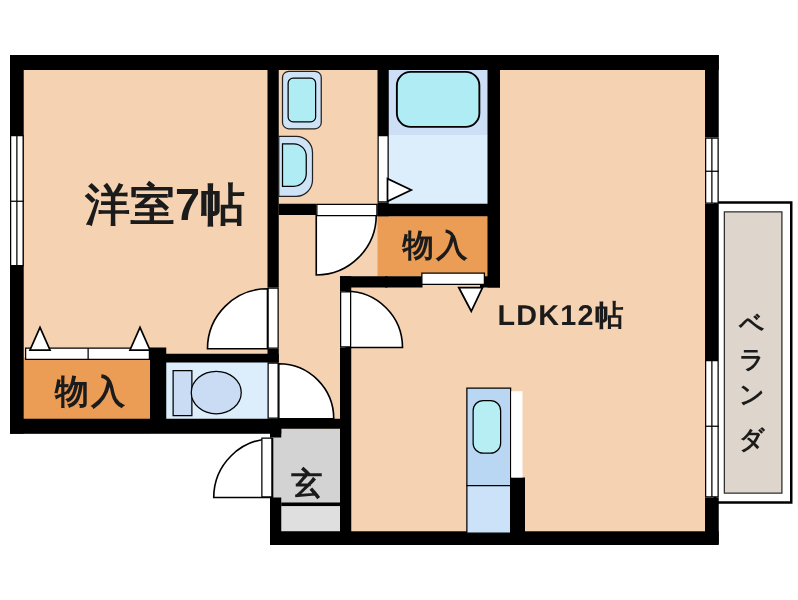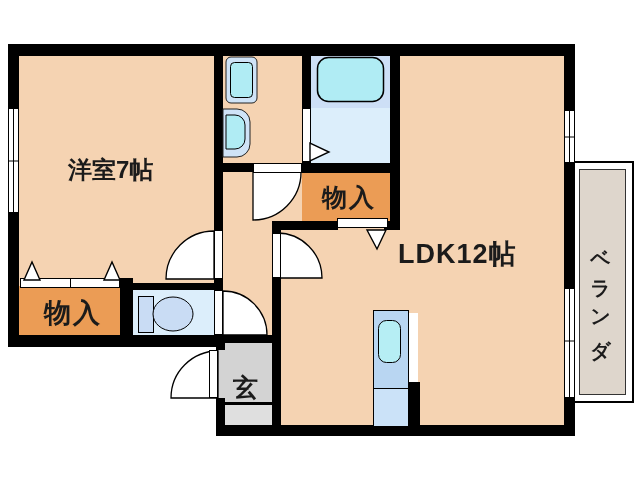--- a/index.html
+++ b/index.html
@@ -120,20 +120,20 @@
       <ellipse cx="173" cy="314" rx="20" ry="17" fill="#c9dcf4" stroke="#000"></ellipse>
     </g>
     <g>
       <rect x="373.5" y="310.5" width="35" height="78" fill="#b9d6f2" stroke="#000"></rect>
       <rect x="373.5" y="388.5" width="35" height="38" fill="#cbe2f8" stroke="#000"></rect>
       <rect x="409" y="313" width="9" height="69" fill="#ffffff"></rect>
       <rect x="378.5" y="320.5" width="22" height="42" rx="8" fill="#b6eef4" stroke="#000"></rect>
     </g>
   </svg>
 
-  <div class="label" style="left:68px;top:158px;font-size:24px;">洋室7帖</div>
-  <div class="label" style="left:398px;top:241px;font-size:27px;letter-spacing:1px;text-align:center;">LDK12帖</div>
+  <div class="label" style="left:68px;top:146px;font-size:36px;">洋室7帖</div>
+  <div class="label" style="left:398px;top:241px;font-size:23px;letter-spacing:1px;text-align:center;">LDK12帖</div>
   <div class="label" style="left:322px;top:185px;font-size:25px;letter-spacing:2px;">物入</div>
   <div class="label" style="left:44px;top:300px;font-size:27px;letter-spacing:2px;">物入</div>
   <div class="label" style="left:233px;top:375px;font-size:25px;">玄</div>
   <div class="label label-vert" style="left:591px;top:236px;font-size:20px;">ベランダ</div>
 
 </div>
 
 </body></html>

